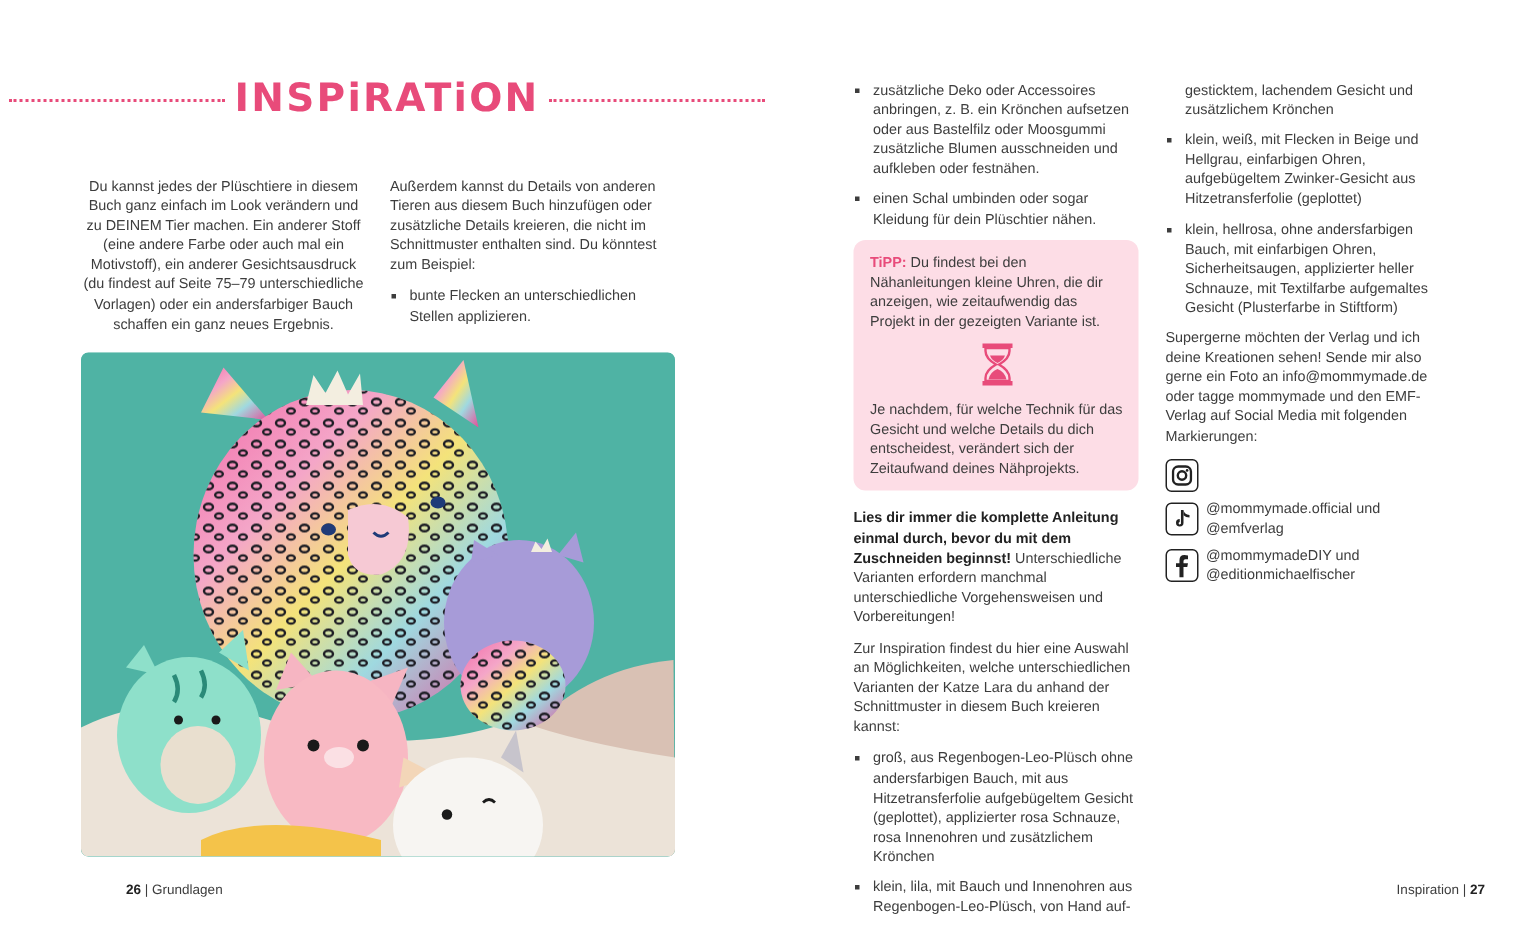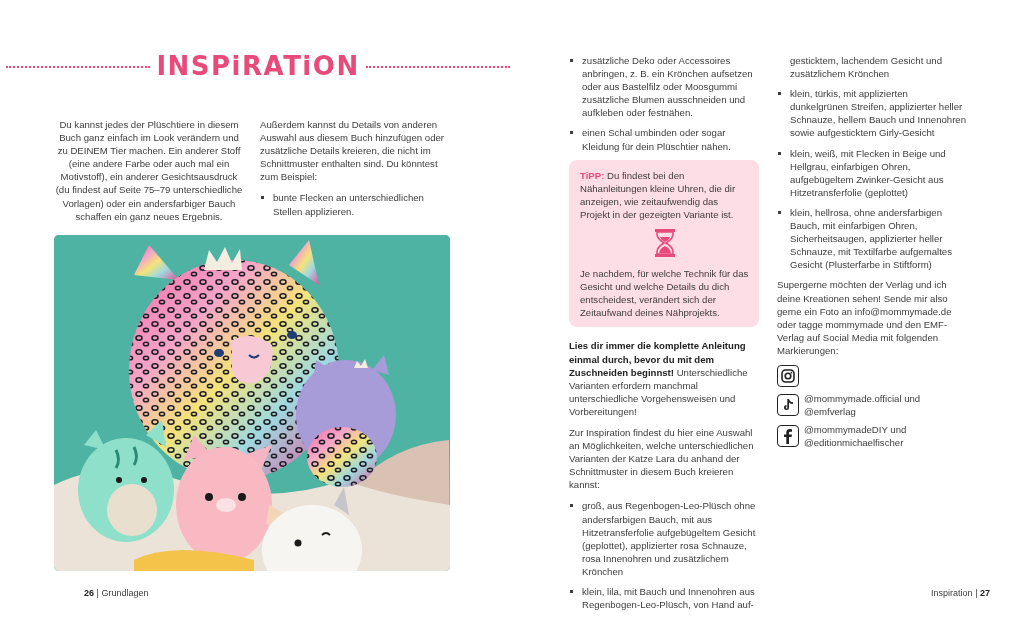--- a/index.html
+++ b/index.html
@@ -58,21 +58,21 @@
     <div class="dots left"></div>
     <div class="heading">INSPiRATiON</div>
     <div class="dots right"></div>
   </div>
 
   <div class="col col-l1">
     <p>Du kannst jedes der Plüschtiere in diesem Buch ganz einfach im Look verändern und zu DEINEM Tier machen. Ein anderer Stoff (eine andere Farbe oder auch mal ein Motivstoff), ein anderer Gesichtsausdruck (du findest auf Seite 75–79 unterschiedliche Vorlagen) oder ein andersfarbiger Bauch schaffen ein ganz neues Ergebnis.</p>
   </div>
 
   <div class="col col-l2">
-    <p>Außerdem kannst du Details von anderen Auswahl aus diesem Buch hinzufügen oder zusätzliche Details kreieren, die nicht im Schnittmuster enthalten sind. Du könntest zum Beispiel:</p>
+    <p>Außerdem kannst du Details von anderen Tieren aus diesem Buch hinzufügen oder zusätzliche Details kreieren, die nicht im Schnittmuster enthalten sind. Du könntest zum Beispiel:</p>
     <ul>
       <li>bunte Flecken an unterschiedlichen Stellen applizieren.</li>
     </ul>
   </div>
 
   <div class="photo">
     <svg width="396" height="336" viewBox="0 0 396 336">
       <defs>
         <linearGradient id="rainbow" x1="0" y1="0" x2="1" y2="1">
           <stop offset="0" stop-color="#f26aa8"></stop>
@@ -176,21 +176,20 @@
   <p>Zur Inspiration findest du hier eine Auswahl an Möglichkeiten, welche unterschiedlichen Varianten der Katze Lara du anhand der Schnittmuster in diesem Buch kreieren kannst:</p>
   <ul>
     <li>groß, aus Regenbogen-Leo-Plüsch ohne andersfarbigen Bauch, mit aus Hitzetransferfolie aufgebügeltem Gesicht (geplottet), applizierter rosa Schnauze, rosa Innenohren und zusätzlichem Krönchen</li>
     <li>klein, lila, mit Bauch und Innenohren aus Regenbogen-Leo-Plüsch, von Hand auf-</li>
   </ul>
 </div>
 
 <div class="col col-r2">
   <p style="padding-left:13px; margin-bottom:7px;">gesticktem, lachendem Gesicht und zusätzlichem Krönchen</p>
   <ul>
-    <li>klein, türkis, mit applizierten dunkelgrünen Streifen, applizierter heller Schnauze, hellem Bauch und Innenohren sowie aufgesticktem Girly-Gesicht</li>
     <li>klein, weiß, mit Flecken in Beige und Hellgrau, einfarbigen Ohren, aufgebügeltem Zwinker-Gesicht aus Hitzetransferfolie (geplottet)</li>
     <li>klein, hellrosa, ohne andersfarbigen Bauch, mit einfarbigen Ohren, Sicherheitsaugen, applizierter heller Schnauze, mit Textilfarbe aufgemaltes Gesicht (Plusterfarbe in Stiftform)</li>
   </ul>
   <p>Supergerne möchten der Verlag und ich deine Kreationen sehen! Sende mir also gerne ein Foto an info@mommymade.de oder tagge mommymade und den EMF-Verlag auf Social Media mit folgenden Markierungen:</p>
 
   <div class="social">
     <div class="social-icon">
       <svg width="14" height="14" viewBox="0 0 14 14">
           <rect x="1" y="1" width="12" height="12" rx="3.5" fill="none" stroke="#222" stroke-width="1.6"></rect>
           <circle cx="7" cy="7" r="2.8" fill="none" stroke="#222" stroke-width="1.6"></circle>

